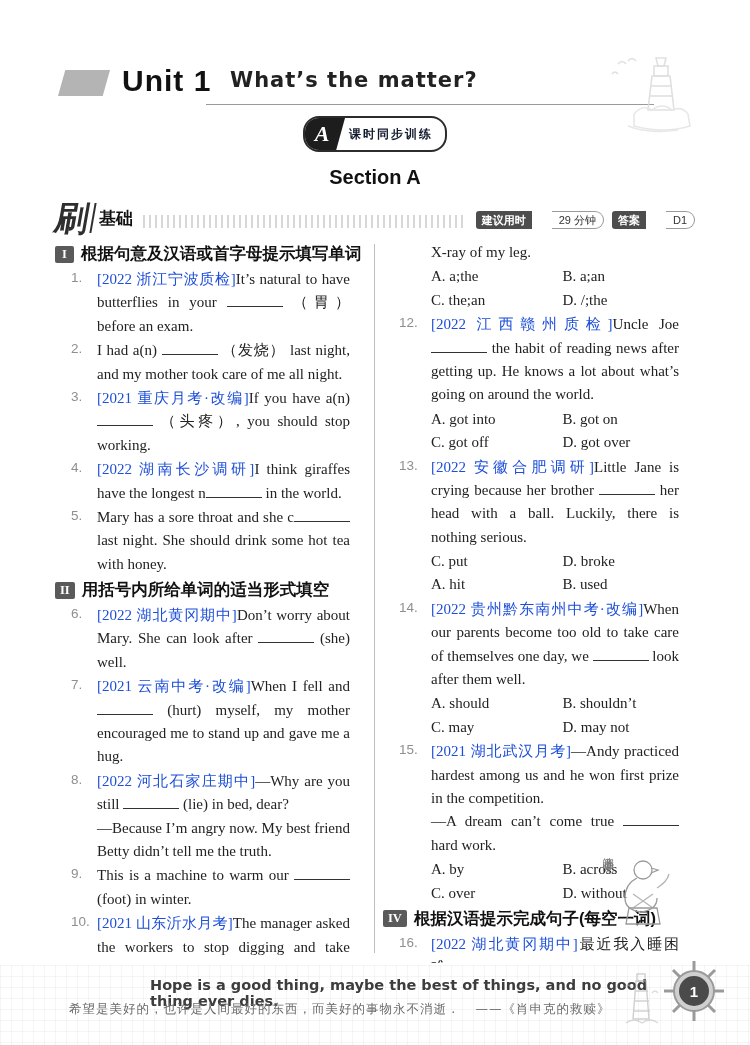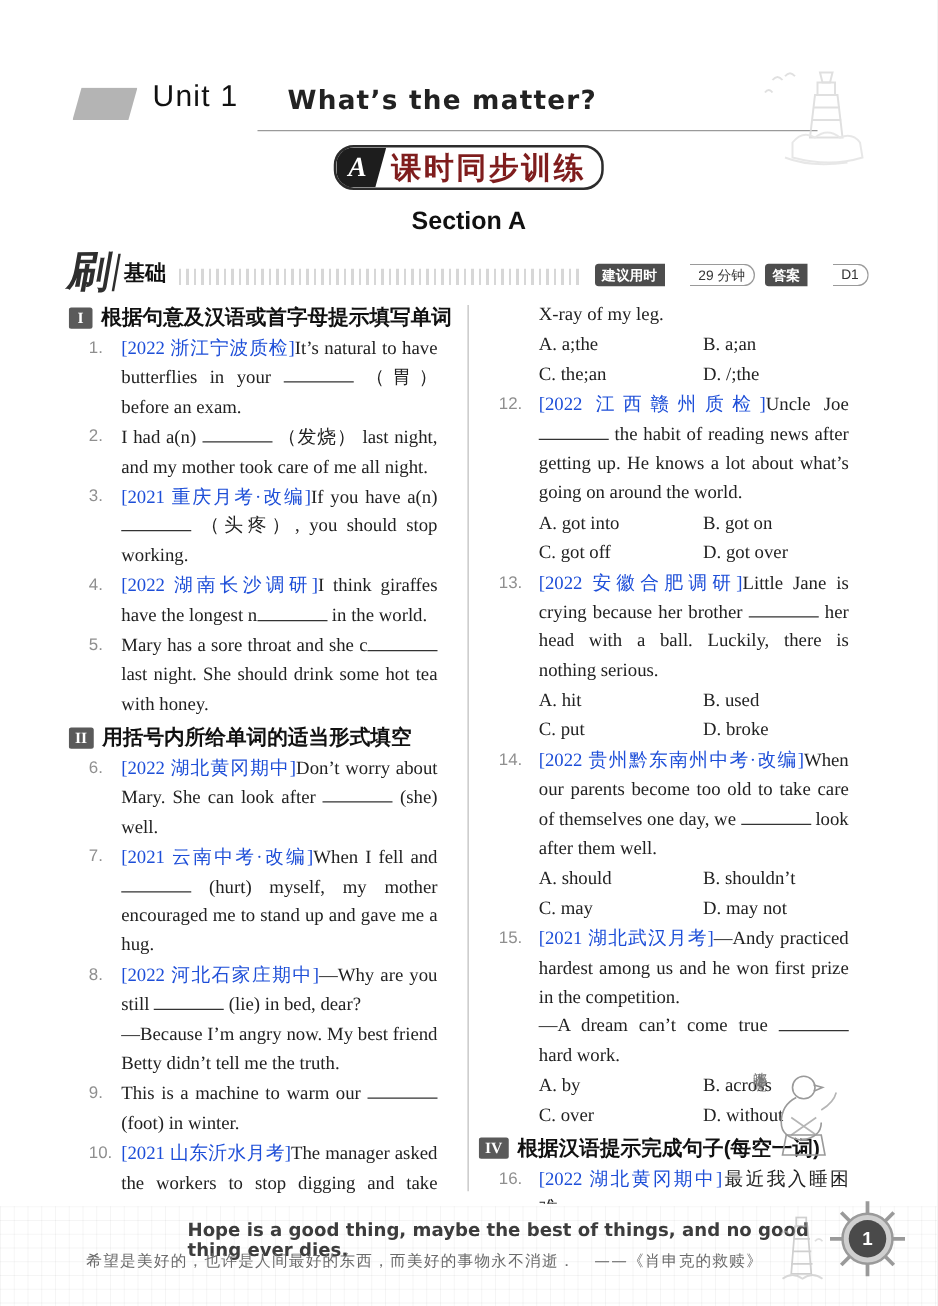--- a/index.html
+++ b/index.html
@@ -3,31 +3,31 @@
 <meta charset="utf-8">
 <style>
   html,body{margin:0;padding:0;background:#e9e9e9;}
   .page{position:relative;width:750px;height:1045px;margin:0 auto;background:#ffffff;overflow:hidden;
         font-family:"Liberation Serif","DejaVu Serif",serif;color:#222;}
   
   .unit-row{position:absolute;left:58px;top:64px;right:58px;height:44px;}
   .unit-shape{position:absolute;left:0;top:6px;width:52px;height:26px;background:#b4b4b4;
               clip-path:polygon(14% 0,100% 0,86% 100%,0 100%);}
   .unit-label{position:absolute;left:64px;top:0;font-family:"Liberation Sans","DejaVu Sans",sans-serif;
-              font-weight:400;font-size:24px;color:#111;letter-spacing:1px;}
+              font-weight:700;font-size:30px;color:#111;letter-spacing:1px;}
   .unit-title{position:absolute;left:172px;top:4px;font-family:"DejaVu Sans",sans-serif;
               font-weight:700;font-size:21px;color:#222;letter-spacing:1px;}
   .unit-underline{position:absolute;left:148px;right:38px;top:40px;border-bottom:1.5px solid #9a9a9a;}
   .badge-row{position:absolute;left:0;right:0;top:116px;text-align:center;}
   .ab-badge{display:inline-flex;align-items:stretch;border:2px solid #2c2c2c;border-radius:16px;overflow:hidden;height:32px;}
   .ab-left{display:flex;align-items:center;justify-content:center;width:40px;background:#1d1d1d;
            clip-path:polygon(0 0,100% 0,78% 100%,0 100%);}
   .ab-letter{color:#fff;font-style:italic;font-weight:800;font-size:22px;font-family:"Liberation Serif",serif;padding-right:6px;}
   .ab-title{display:flex;align-items:center;padding:0 12px 0 4px;font-family:Liberation Serif, serif;
-            font-weight:800;font-size:24px;color:#7f1d1d;letter-spacing:2px;}
+            font-weight:800;font-size:12px;color:#0f172a;letter-spacing:2px;}
   .section-a{position:absolute;left:0;right:0;top:166px;text-align:center;
              font-family:"Liberation Sans","DejaVu Sans",sans-serif;font-weight:800;font-size:20px;color:#111;}
   
   .band{position:absolute;left:55px;right:55px;top:202px;height:32px;display:flex;align-items:center;}
   .brush-char{font-family:"Liberation Sans","DejaVu Sans",sans-serif;font-size:34px;font-weight:900;color:#2e2e2e;
               transform:skewX(-10deg);line-height:1;margin-right:2px;}
   .band-sep{width:2px;height:30px;background:#2e2e2e;transform:skewX(-10deg);margin:0 5px 0 1px;}
   .band-title{font-family:"Liberation Sans","DejaVu Sans",sans-serif;font-size:17px;font-weight:800;color:#111;}
   .band-stripes{flex:1;height:13px;margin:6px 10px 0 10px;
                 background:repeating-linear-gradient(90deg,#d7d7d7 0 2px,transparent 2px 6px);}
@@ -244,26 +244,26 @@
               </div>
             </div>
           </div>
         </div>
         <div class="q">
           <span class="qno">13.</span>
           <div class="qbody">
             <p><span class="tag">[2022 安徽合肥调研]</span>Little Jane is crying because her brother <span class="blank"></span> her head with a ball. Luckily, there is nothing serious.</p>
             <div class="opts">
               <div class="opt-row">
+                <span class="opt-a">C. put</span>
+                <span class="opt-b">D. broke</span>
+              </div>
+              <div class="opt-row">
                 <span class="opt-a">A. hit</span>
                 <span class="opt-b">B. used</span>
-              </div>
-              <div class="opt-row">
-                <span class="opt-a">C. put</span>
-                <span class="opt-b">D. broke</span>
               </div>
             </div>
           </div>
         </div>
         <div class="q">
           <span class="qno">14.</span>
           <div class="qbody">
             <p><span class="tag">[2022 贵州黔东南州中考·改编]</span>When our parents become too old to take care of themselves one day, we <span class="blank"></span> look after them well.</p>
             <div class="opts">
               <div class="opt-row">

